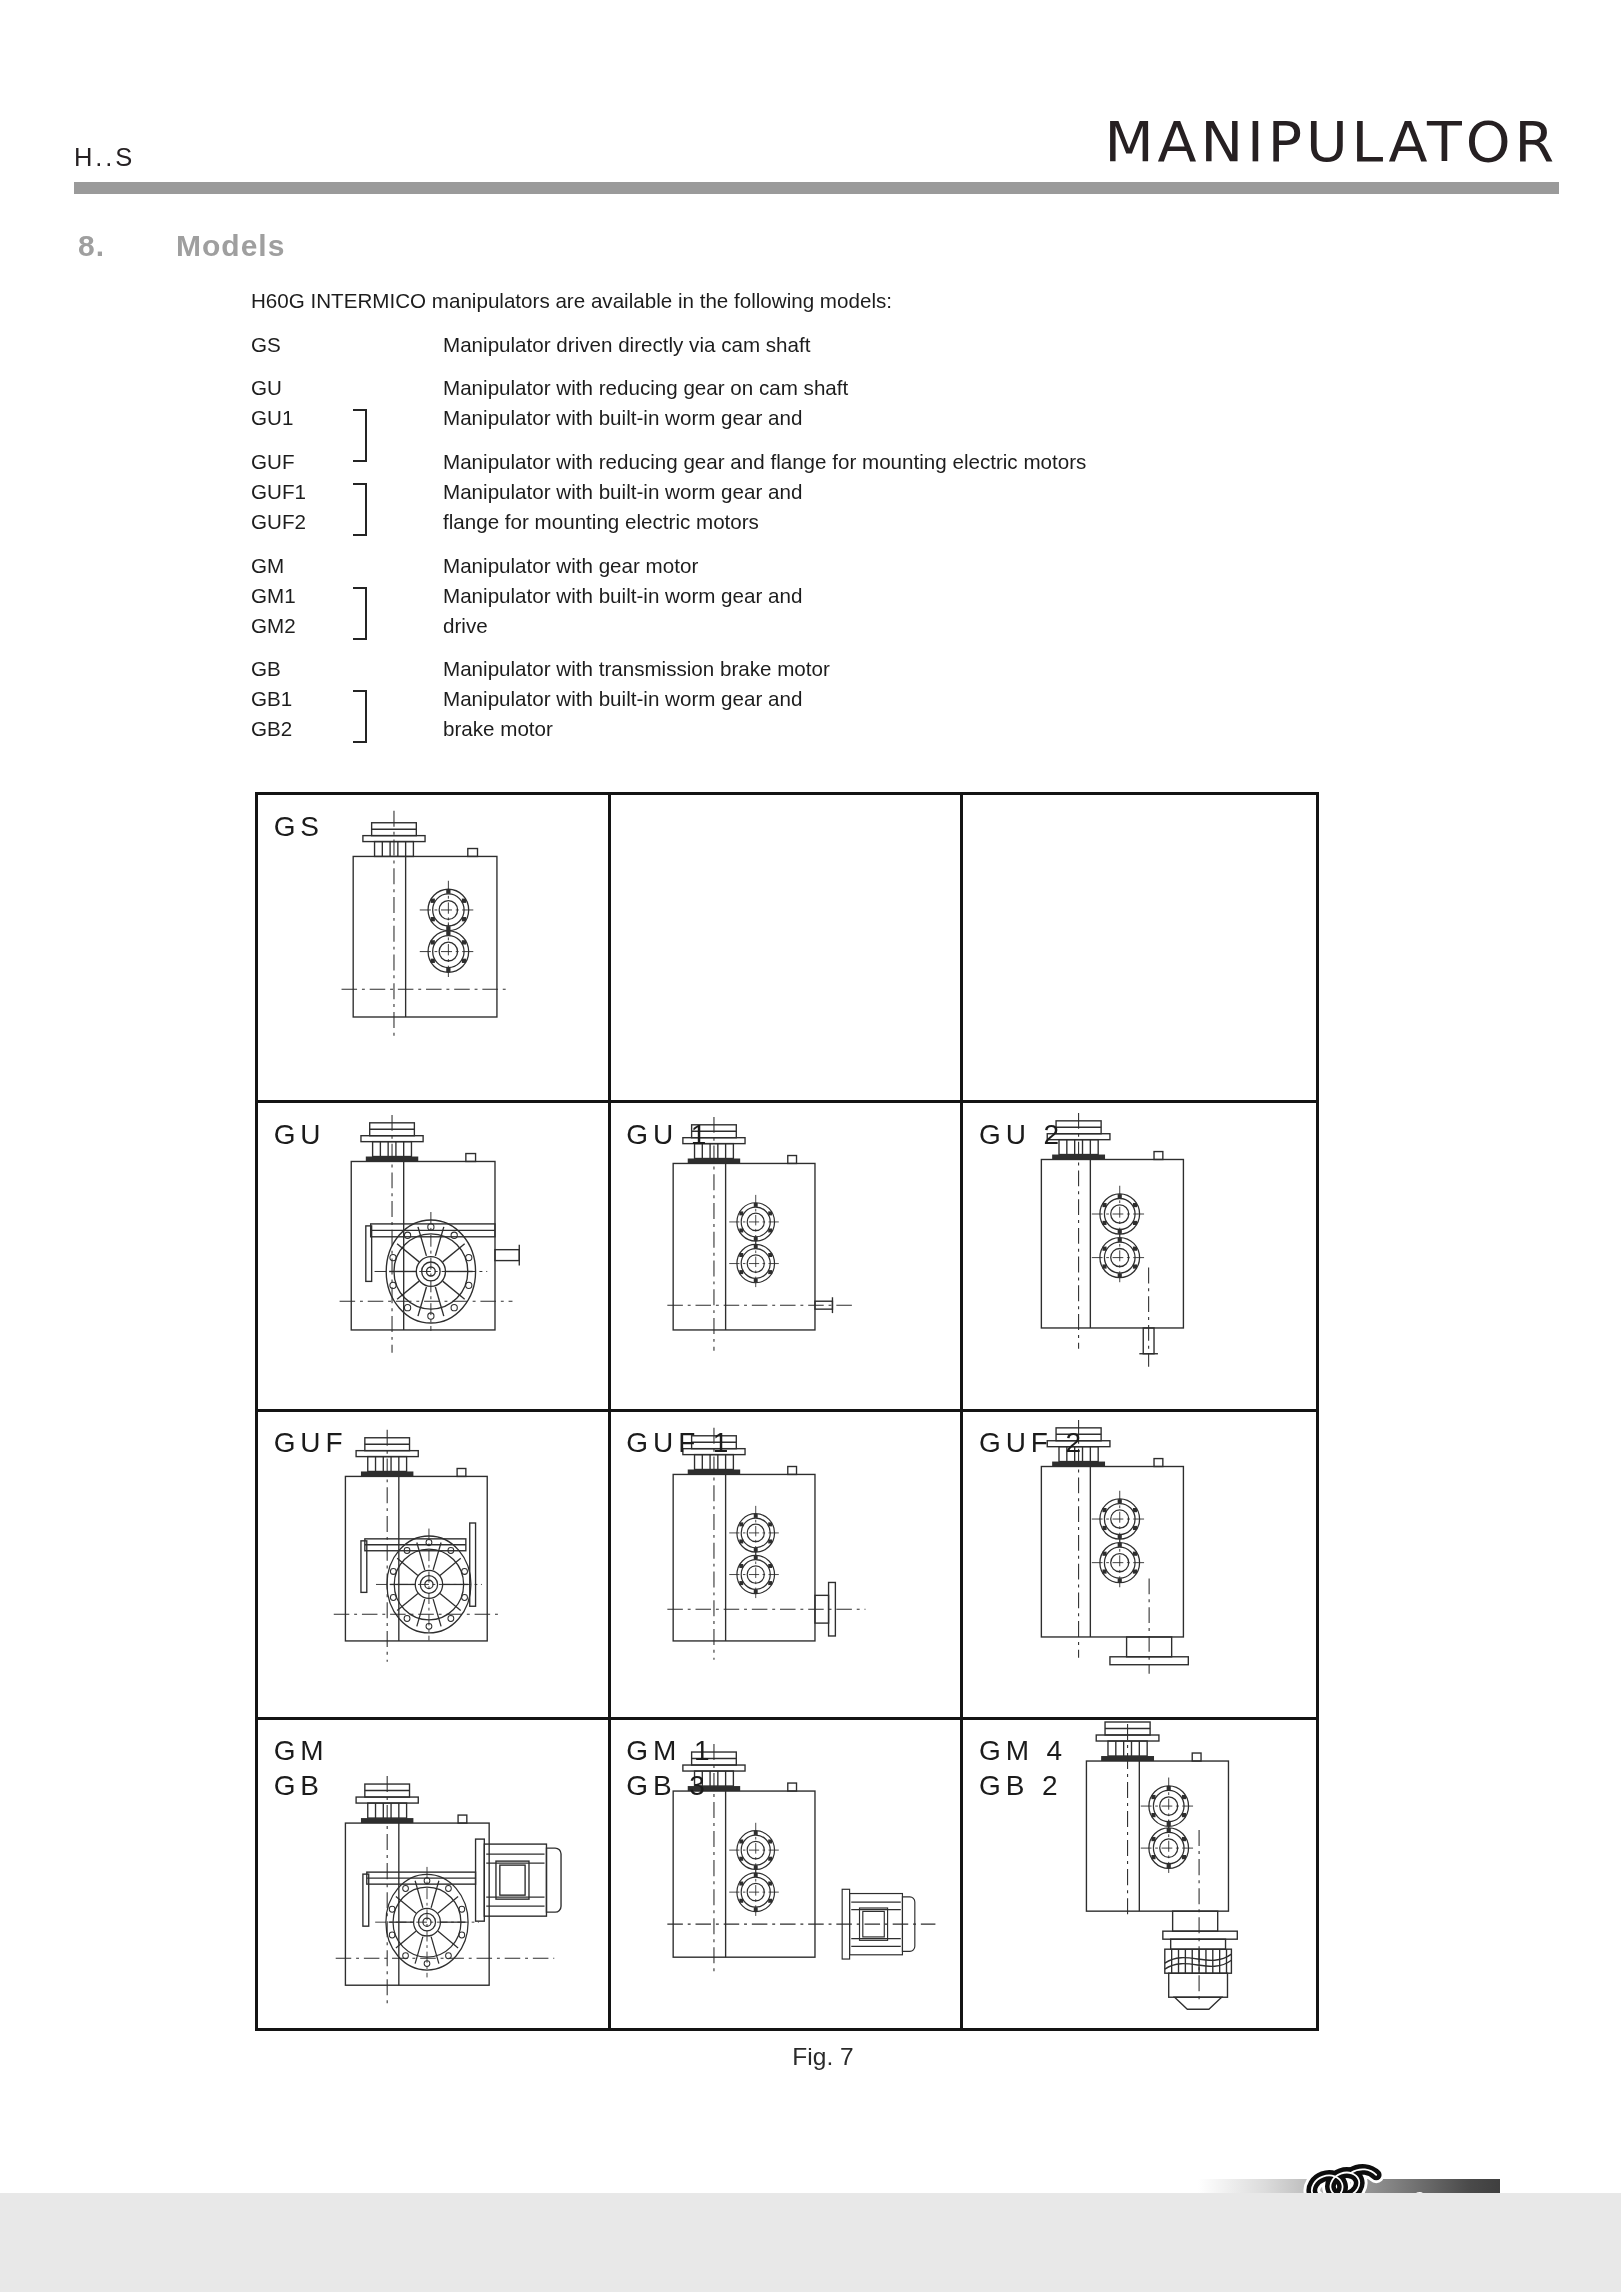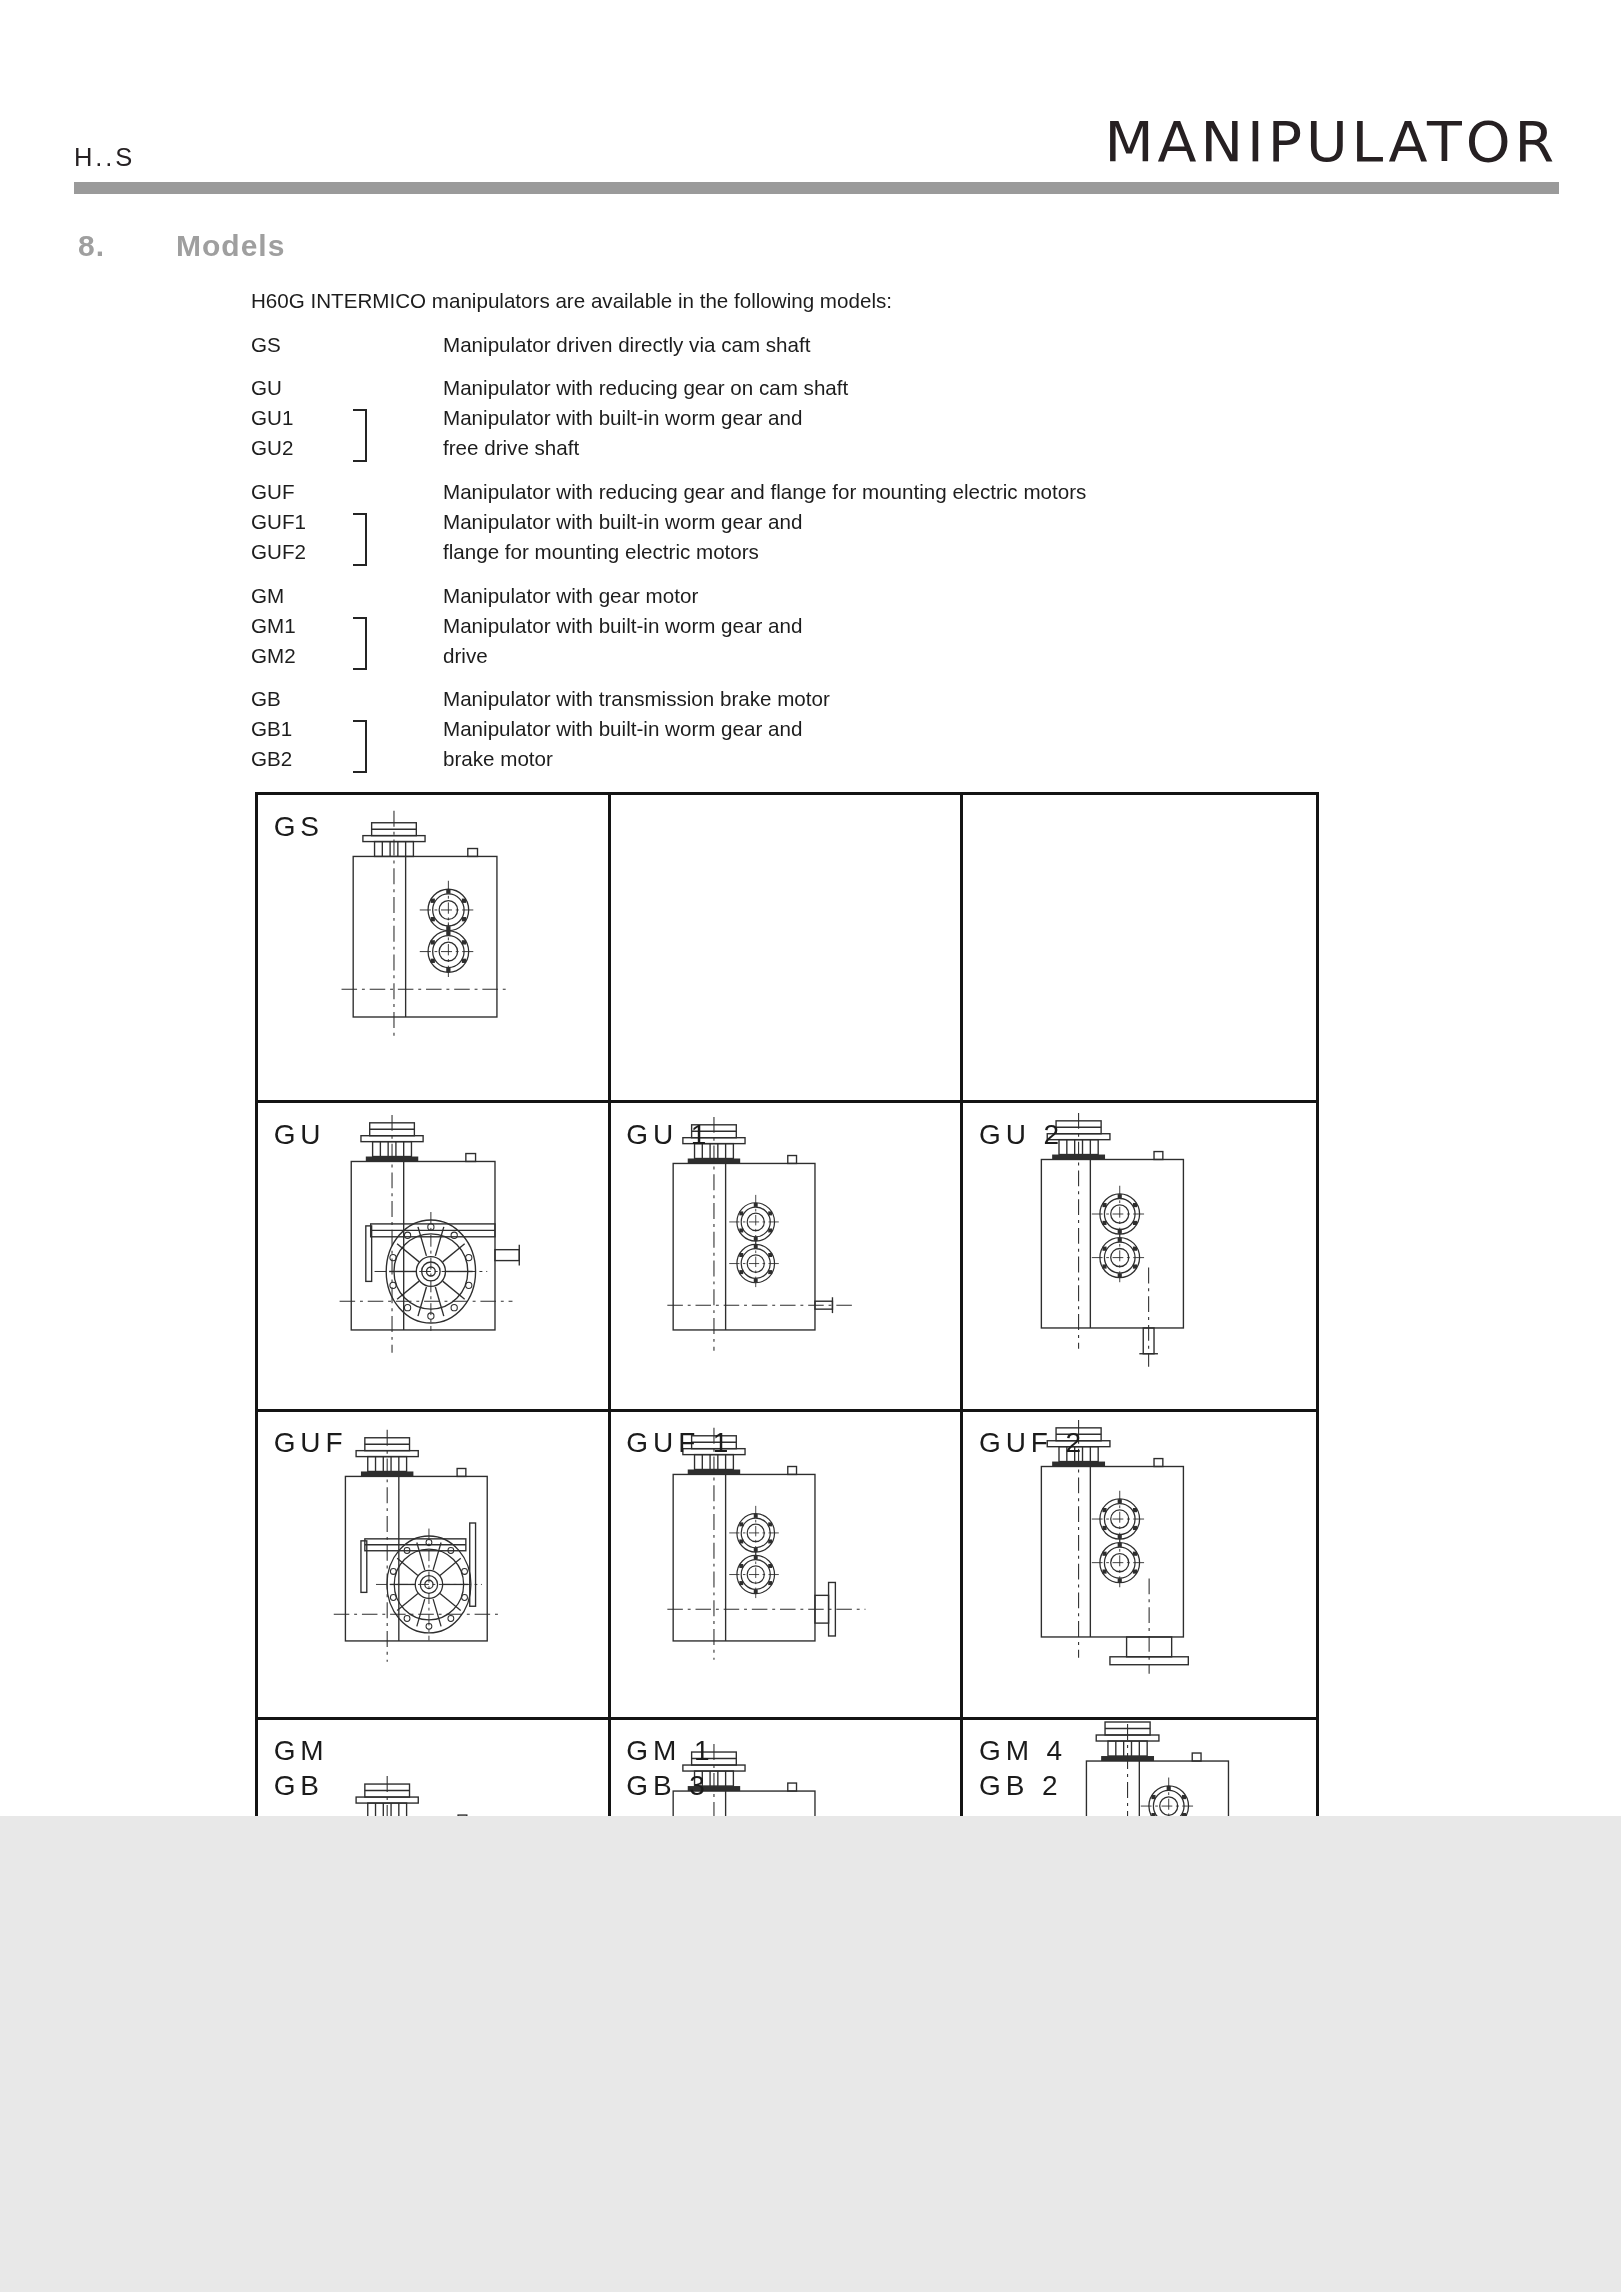--- a/index.html
+++ b/index.html
@@ -1,16 +1,16 @@
 <!DOCTYPE html>
 <html><head>
 <meta charset="utf-8">
 <style>
   html,body{margin:0;padding:0;background:#e8e8e8;}
-  .page{position:relative;width:1621px;height:1816px;background:#ffffff;margin:0 auto;
+  .page{position:relative;width:1621px;height:2193px;background:#ffffff;margin:0 auto;
         font-family:"Liberation Sans",sans-serif;color:#1d1d1d;overflow:hidden;}
 
   
   .hs-code{position:absolute;left:74px;top:143px;font-size:25.5px;letter-spacing:2.9px;color:#262123;}
   .main-title{position:absolute;right:63px;top:110px;font-size:57px;letter-spacing:3.9px;
               font-family:"DejaVu Sans",sans-serif;color:#262022;transform:scaleY(0.97);transform-origin:top right;}
   .header-rule{position:absolute;left:74px;top:182px;width:1485px;height:11.8px;background:#9a9a9a;}
 
   
   .section-heading{position:absolute;left:78px;top:229px;font-size:30px;font-weight:bold;
@@ -151,23 +151,20 @@
       </div>
     </div>
 
     <div class="group">
       <div class="mrow">
         <span class="code">GU</span><span class="desc">Manipulator with reducing gear on cam shaft</span>
       </div>
       <div class="mrow">
         <span class="code">GU1</span><span class="desc">Manipulator with built-in worm gear and</span>
       </div>
-      <div class="mrow">
-        <span class="code">GU2</span><span class="desc">free drive shaft</span>
-      </div>
       <div class="bracket"></div>
     </div>
 
     <div class="group">
       <div class="mrow">
         <span class="code">GUF</span><span class="desc">Manipulator with reducing gear and flange for mounting electric motors</span>
       </div>
       <div class="mrow">
         <span class="code">GUF1</span><span class="desc">Manipulator with built-in worm gear and</span>
       </div>

